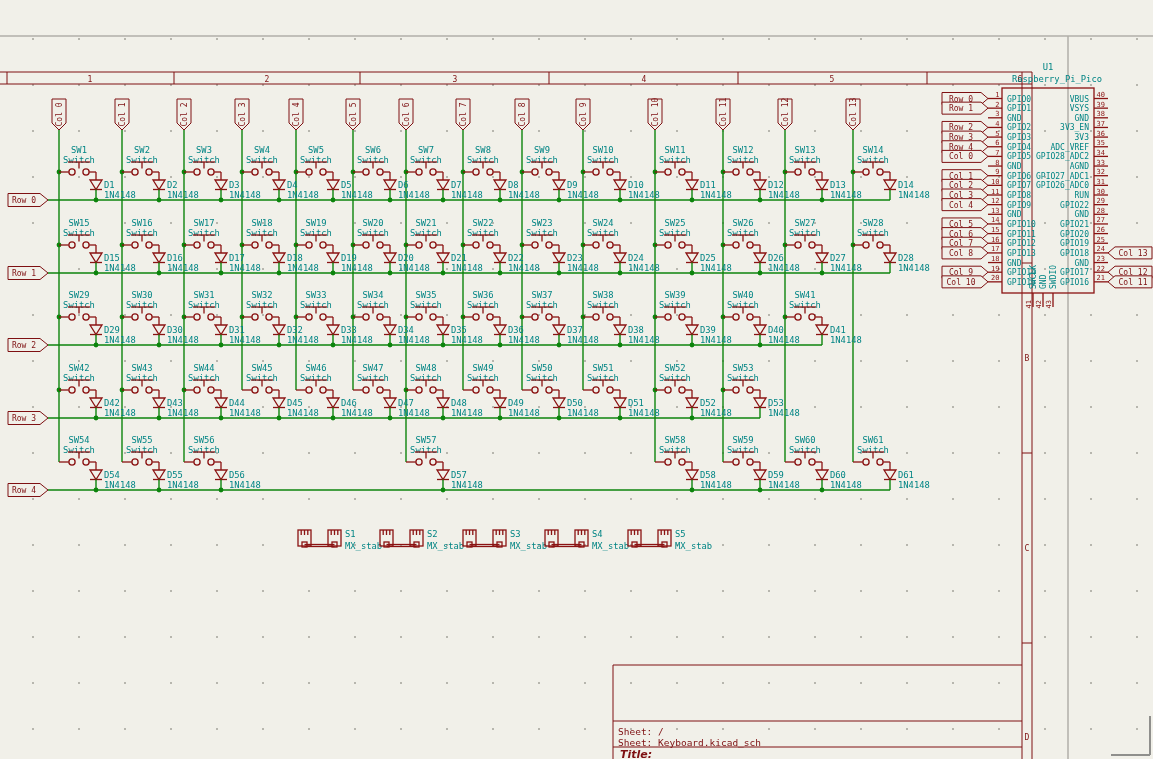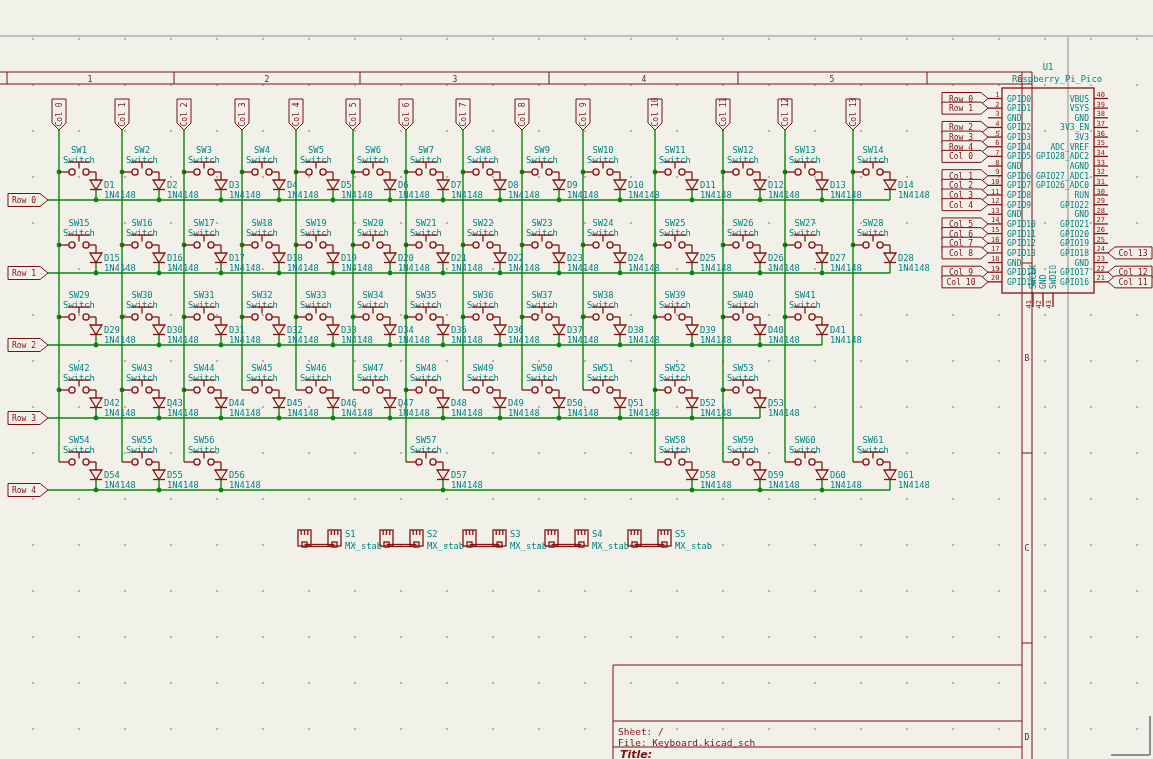--- a/index.html
+++ b/index.html
@@ -1650,14 +1650,14 @@
       <polygon points="1108,272.20000000000005 1115,266.20000000000005 1152,266.20000000000005 1152,278.20000000000005 1115,278.20000000000005" class="flagbox"></polygon>
       <text x="1133" y="275.20000000000005" class="tfl" text-anchor="middle">Col 12</text>
     </g>
     <g>
       <polygon points="1108,281.85 1115,275.85 1152,275.85 1152,287.85 1115,287.85" class="flagbox"></polygon>
       <text x="1133" y="284.85" class="tfl" text-anchor="middle">Col 11</text>
     </g>
   </svg>
 
 <div class="tb-text" style="left:618px;top:726px">Sheet: /</div>
-<div class="tb-text" style="left:618px;top:737px">File: Keyboard.kicad_sch</div>
+<div class="tb-text" style="left:618px;top:737px">Sheet: Keyboard.kicad_sch</div>
 <div class="tb-title" style="left:620px;top:748px">Title:</div>
 
 </body></html>

